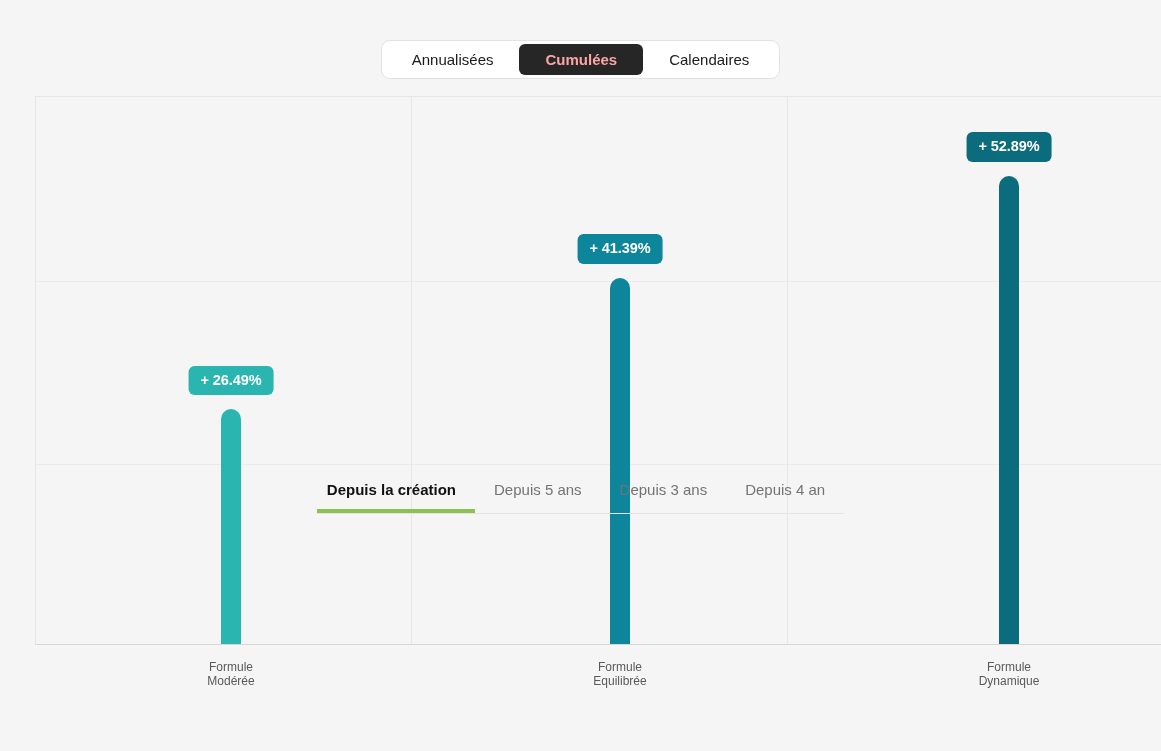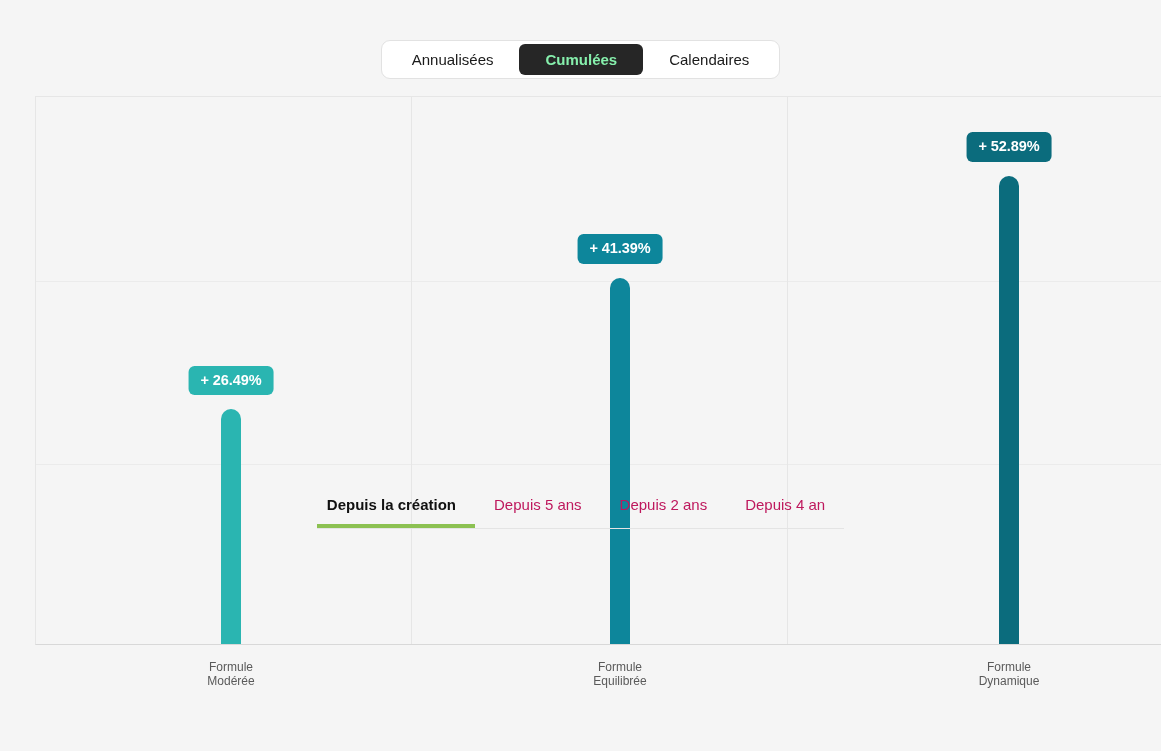--- a/index.html
+++ b/index.html
@@ -44,21 +44,21 @@
     line-height: 31px;
     border-radius: 6px;
     white-space: nowrap;
     cursor: pointer;
     background: transparent;
     border: none;
     font-family: "Liberation Sans", sans-serif;
   }
   .seg-item.active {
     background: #262626;
-    color: #86efac;
+    color: #fca5a5;
     font-weight: bold;
   }
 
   
   .chart-area {
     position: absolute;
     left: 0;
     top: 96px;
     width: 1161px;
     height: 550px;
@@ -120,35 +120,35 @@
     font-size: 12px;
     color: #5a5a5a;
     line-height: 14px;
     white-space: nowrap;
   }
 
   
   .tabs {
     position: absolute;
     left: 0; right: 0;
-    bottom: 0;
+    bottom: 6px;
     height: 51px;
     display: flex;
     justify-content: center;
-    align-items: center;
+    align-items: flex-start;
   }
   .tabs-inner {
     position: relative;
     display: flex;
     align-items: flex-start;
     border-bottom: 1px solid #e4e4e4;
   }
   .tab {
     font-size: 15px;
-    color: #be185d;
+    color: #737373;
     padding: 0 19px 11px 19px;
     cursor: pointer;
     white-space: nowrap;
     border-bottom: 4px solid transparent;
     background: transparent;
     border-left: none; border-right: none; border-top: none;
     font-family: "Liberation Sans", sans-serif;
   }
   .tab:first-child { padding-left: 10px; }
   .tab.active {
@@ -200,18 +200,18 @@
           <div>Formule</div>
           <div>Dynamique</div>
         </div>
       </div>
   </div>
 
   <div class="tabs">
     <div class="tabs-inner">
       <button class="tab active">Depuis la création</button>
       <button class="tab">Depuis 5 ans</button>
-      <button class="tab">Depuis 2 ans</button>
+      <button class="tab">Depuis 3 ans</button>
       <button class="tab">Depuis 4 an</button>
     </div>
   </div>
 
 </div>
 
 </body></html>

